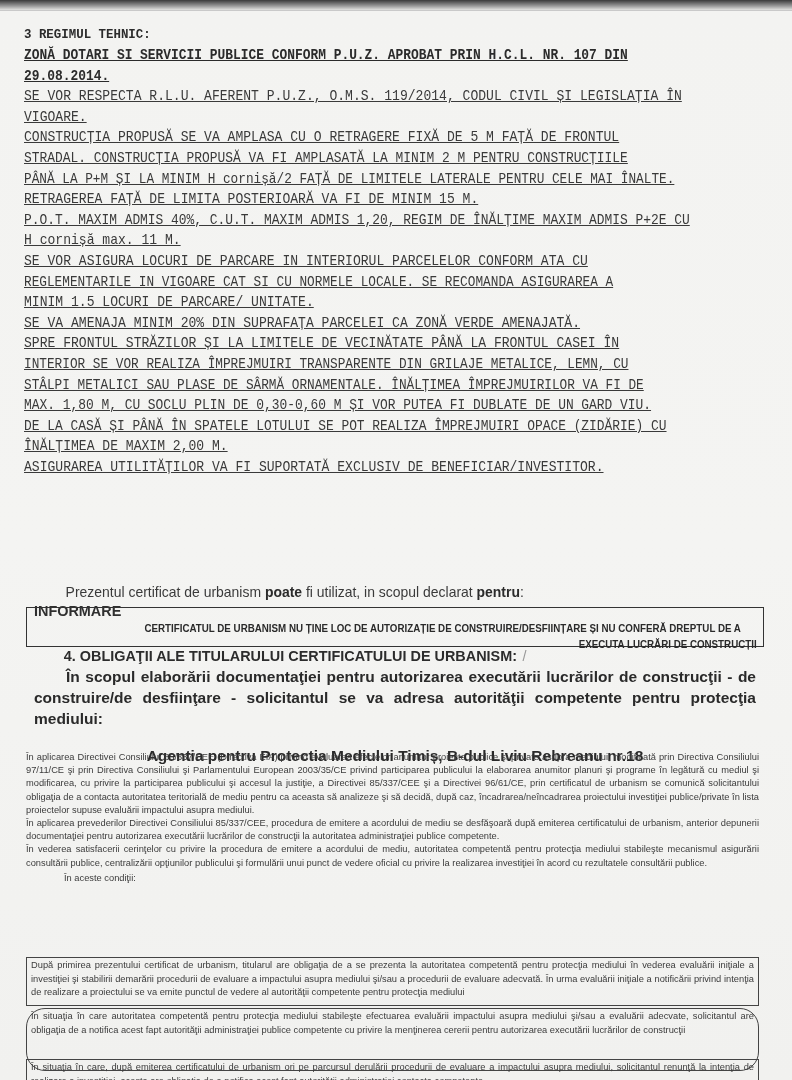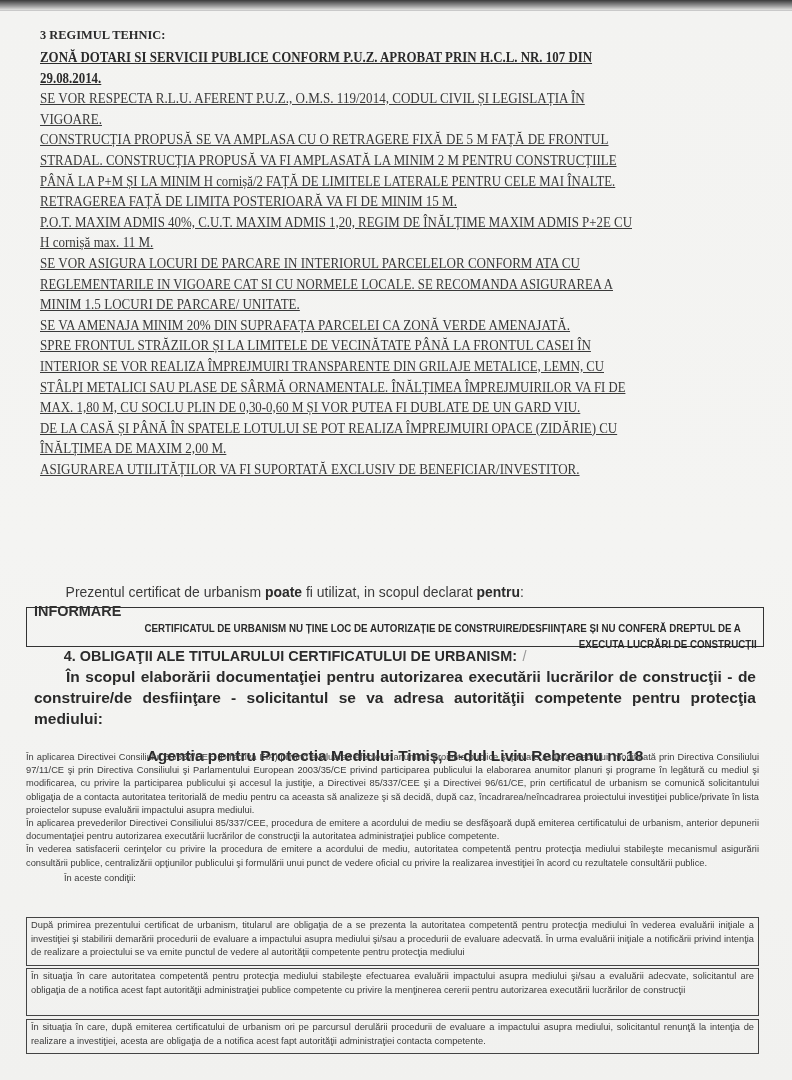--- a/index.html
+++ b/index.html
@@ -13,22 +13,22 @@
   .top-shadow {
     position:absolute; left:0; top:0; width:792px; height:10px;
     background:linear-gradient(#3a3a3a, #9a9a9a 60%, #e2e2e0);
   }
   .page {
     position:absolute; left:0; top:10px; width:792px; height:1070px;
     background:linear-gradient(180deg,#f3f3f1 0%, #f4f4f2 50%, #f1f1ef 100%);
     border-top:1px solid #c9c9c9;
   }
   .sec3 {
-    position:absolute; left:40px; top:16px; width:730px;
-    font-family:Liberation Serif, serif;
+    position:absolute; left:24px; top:16px; width:730px;
+    font-family:Liberation Mono, monospace;
     font-stretch:condensed;
     color:#333;
   }
   .sec3-title {
     font-size:13.5px; font-weight:bold; transform:scaleX(0.92); transform-origin:left;
     margin-bottom:4px; color:#2b2b2b;
   }
   .sec3 .line {
     font-size:15px; line-height:20.6px; text-decoration:underline;
     white-space:nowrap; transform-origin:left; color:#3a3a3a;
@@ -63,24 +63,24 @@
   }
   .small {
     position:absolute; left:26px; top:740px; width:733px;
     font-size:9.3px; line-height:13.2px; text-align:justify; color:#3b3b3b;
   }
   .small p { margin:0; }
   .small .cond { padding-left:38px; margin-top:2px; }
   .cbox {
     position:absolute; left:26px; width:733px; box-sizing:border-box;
     border:1.5px solid #444; padding:1px 4px 2px 4px;
-    font-size:9.3px; line-height:13.6px; text-align:justify; color:#3b3b3b;
+    font-size:9.3px; line-height:13.6px; text-align:justify; color:#3b3b3b;margin-top:40px;
   }
   .b1 { top:906px; height:49px; }
-  .b2 { top:957px; height:48px; }
+  .b2 { top:957px; height:63px;border-radius:19px; }
   .b3 { top:1008px; height:35px; }
 </style>
 </head>
 <body>
 
 <div class="top-shadow"></div>
 
 <div class="page">
 
   <div class="sec3">

